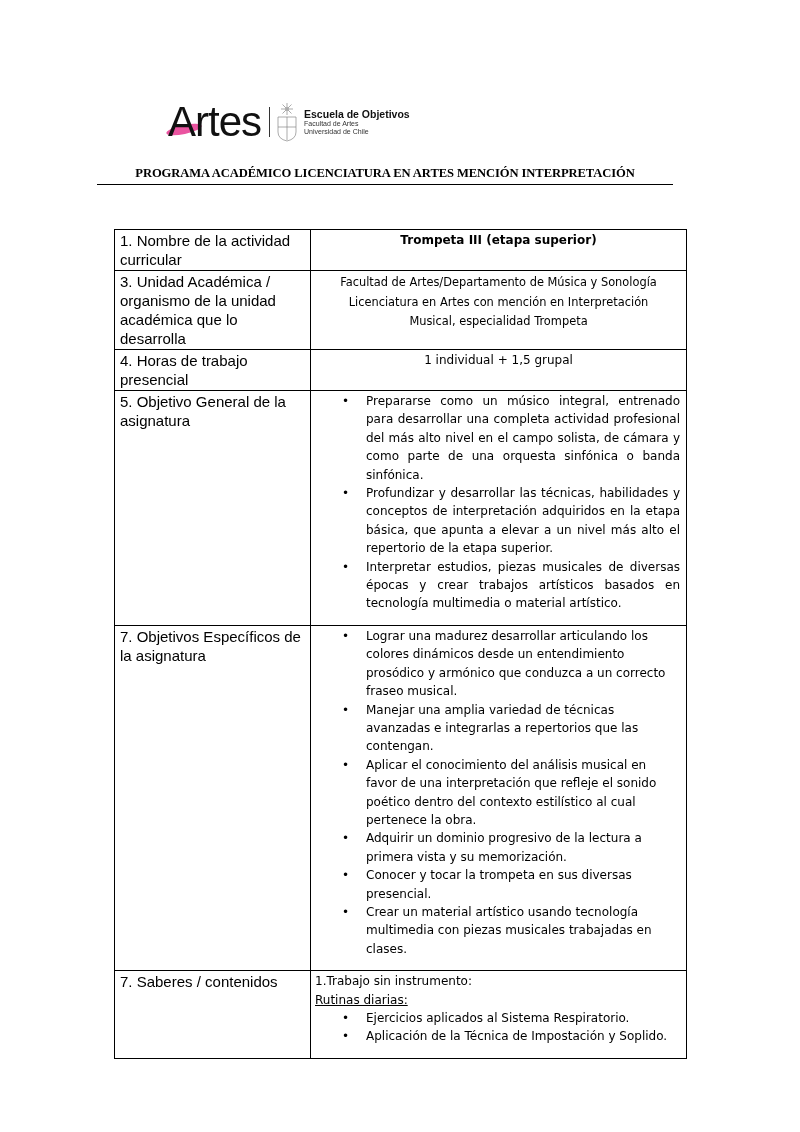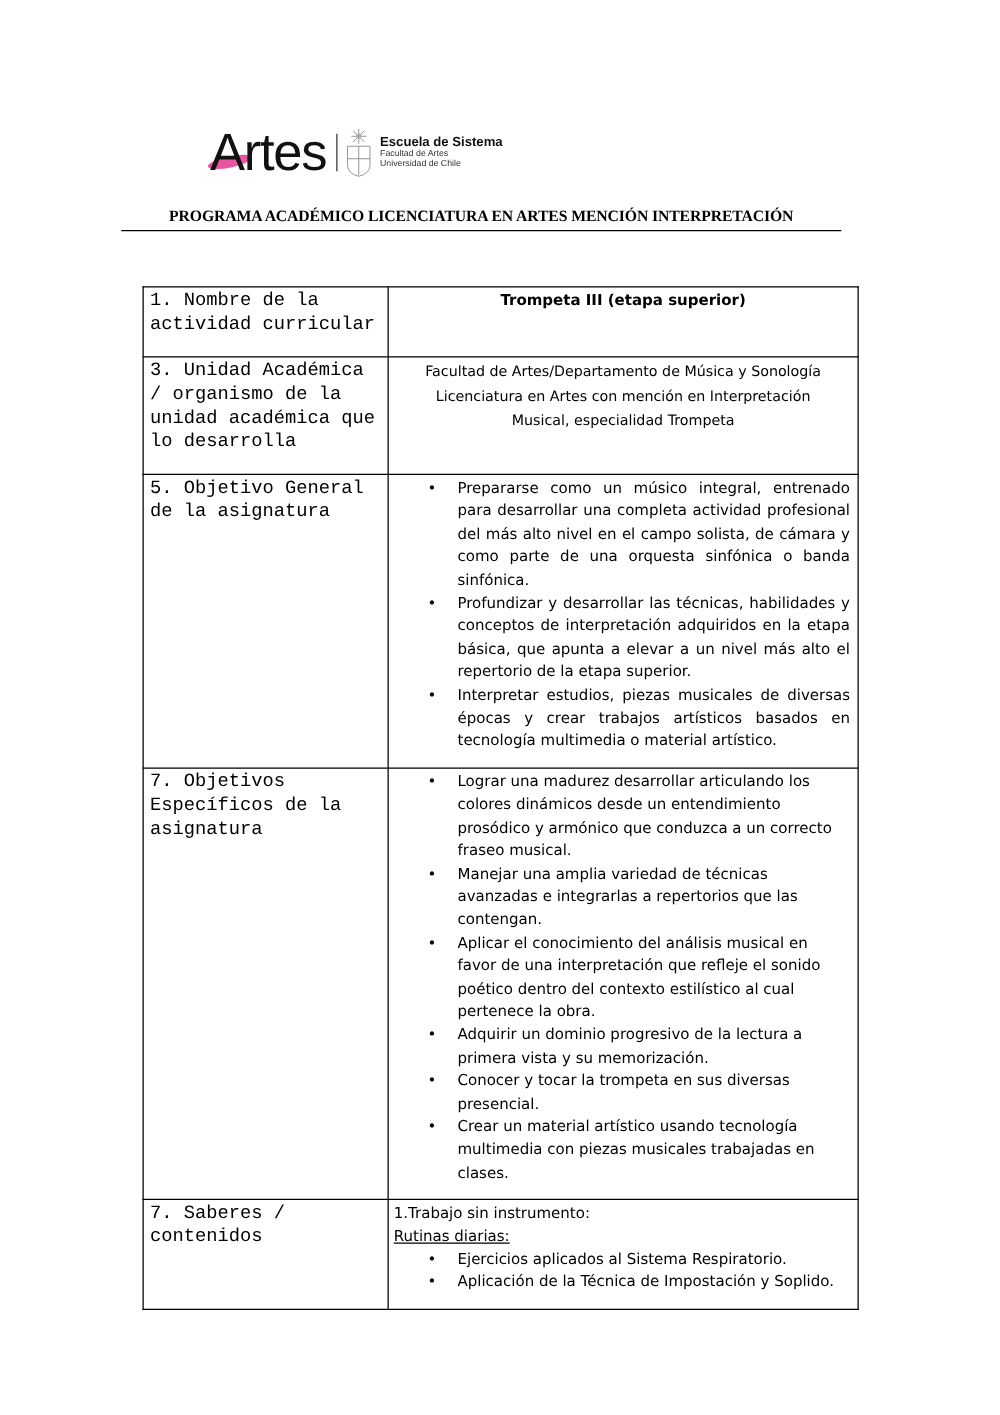--- a/index.html
+++ b/index.html
@@ -93,24 +93,24 @@
       table-layout: fixed;
     }
     .program-table td {
       border: 1.2px solid #000;
       vertical-align: top;
     }
     .program-table col.c1 { width: 196px; }
     .program-table col.c2 { width: 376px; }
 
     .label-cell {
-      font-family: Liberation Mono, monospace;
+      font-family: Liberation Sans, sans-serif;
       font-size: 15px;
       line-height: 19px;
-      padding: 1px 4px 16px 5px;
+      padding: 1px 4px 1px 5px;
     }
     .value-cell {
       font-family: "DejaVu Sans", "Liberation Sans", sans-serif;
       font-size: 12px;
       line-height: 18.4px;
       padding: 1px 4px 12px 4px;
     }
     .center { text-align: center; }
     .bold { font-weight: 700; }
     .value-cell .center-small {
@@ -167,21 +167,21 @@
         <line x1="6.5" y1="2.5" x2="15.5" y2="11.5"></line>
         <line x1="15.5" y1="2.5" x2="6.5" y2="11.5"></line>
         <path d="M2 15 H20 V30 Q20 37 11 39 Q2 37 2 30 Z"></path>
         <line x1="11" y1="15" x2="11" y2="38"></line>
         <line x1="2" y1="25" x2="20" y2="25"></line>
       </g>
       <circle cx="11" cy="7" r="2" fill="#aaa"></circle>
     </svg>
   </div>
   <div class="logo-text">
-    <div class="l1">Escuela de Sistema</div>
+    <div class="l1">Escuela de Objetivos</div>
     <div class="l2">Facultad de Artes</div>
     <div class="l3">Universidad de Chile</div>
   </div>
 </div>
 
 <div class="doc-title">PROGRAMA ACADÉMICO LICENCIATURA EN ARTES MENCIÓN INTERPRETACIÓN</div>
 
 <table class="program-table">
   <colgroup>
       <col class="c1">
@@ -192,20 +192,24 @@
       <td class="label-cell">1. Nombre de la actividad curricular</td>
       <td class="value-cell center bold">Trompeta III (etapa superior)</td>
     </tr>
     <tr class="r3">
       <td class="label-cell">3. Unidad Académica / organismo de la unidad académica que lo desarrolla</td>
       <td class="value-cell">
         <div class="center-small">Facultad de Artes/Departamento de Música y Sonología</div>
         <div class="center-small">Licenciatura en Artes con mención en Interpretación</div>
         <div class="center-small">Musical, especialidad Trompeta</div>
       </td>
+    </tr>
+    <tr class="r4">
+      <td class="label-cell">4. Horas de trabajo presencial</td>
+      <td class="value-cell center">1 individual + 1,5 grupal</td>
     </tr>
     <tr class="r5">
       <td class="label-cell">5. Objetivo General de la asignatura</td>
       <td class="value-cell">
         <ul class="bullets justify">
           <li>
               <span class="dot">•</span>
               <span class="txt">Prepararse como un músico integral, entrenado para desarrollar una completa actividad profesional del más alto nivel en el campo solista, de cámara y como parte de una orquesta sinfónica o banda sinfónica.</span>
             </li>
           <li>

